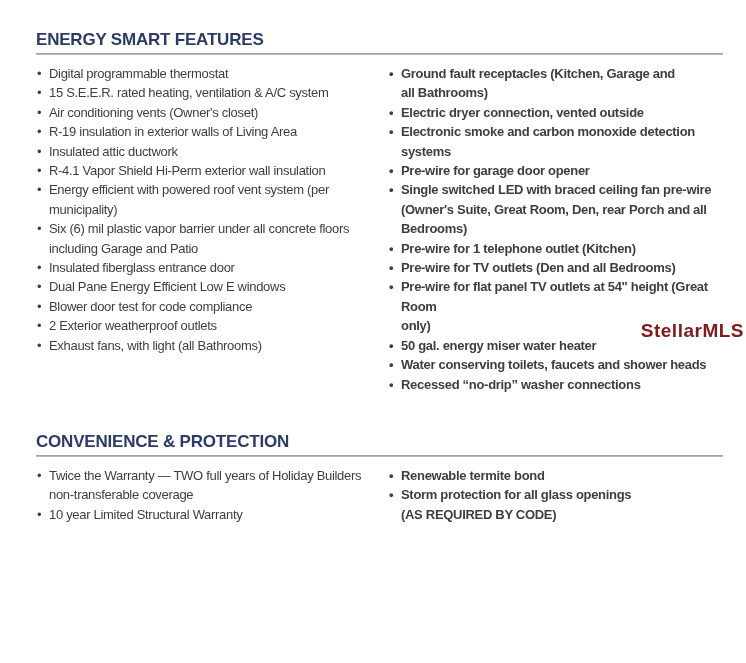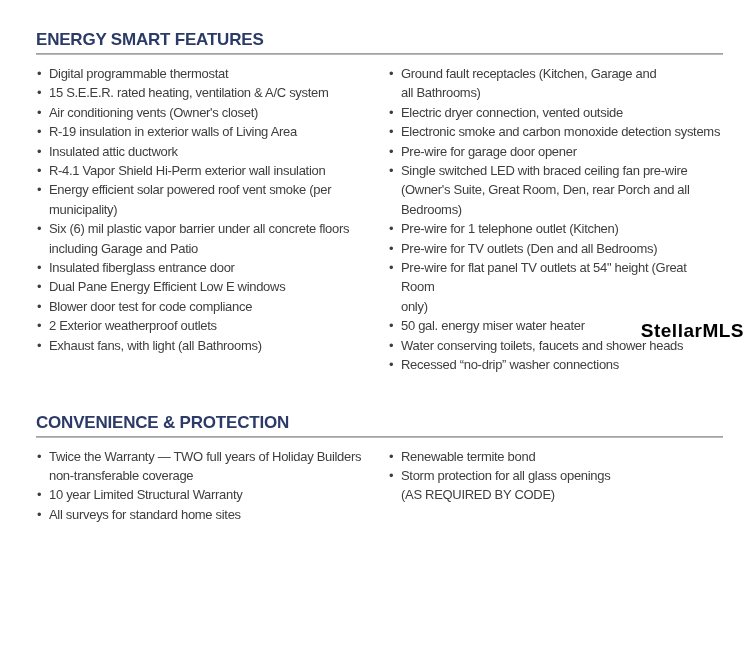--- a/index.html
+++ b/index.html
@@ -38,21 +38,21 @@
   ul.feature-list {
     margin: 0;
     padding: 0;
     list-style: none;
     font-size: 13px;
     line-height: 19.4px;
     letter-spacing: -0.3px;
     color: #3e3e3e;
   }
   ul.col-left  { width: 352px; flex: 0 0 352px; }
-  ul.col-right { flex: 1; }
+  ul.col-right { flex: 1; font-weight: bold; }
   ul.feature-list li {
     position: relative;
     padding-left: 13px;
     white-space: pre-line;
   }
   ul.feature-list li::before {
     content: "\2022";
     position: absolute;
     left: 1px;
     top: 0;
@@ -61,21 +61,21 @@
   .section-convenience {
     margin-top: 38px;
   }
   .watermark {
     position: absolute;
     top: 320px;
     right: 2px;
     font-size: 19px;
     font-weight: bold;
     letter-spacing: 0.5px;
-    color: #000000;
+    color: #7f1d1d;
     text-shadow: 0 0 1px #eeeeee;
     pointer-events: none;
   }
 </style>
 </head>
 <body>
 
 <div class="canvas">
   <div class="page">
 
@@ -83,21 +83,21 @@
       <h1 class="section-title">ENERGY SMART FEATURES</h1>
       <div class="rule"></div>
       <div class="cols">
         <ul class="feature-list col-left">
             <li>Digital programmable thermostat</li>
             <li>15 S.E.E.R. rated heating, ventilation &amp; A/C system</li>
             <li>Air conditioning vents (Owner's closet)</li>
             <li>R-19 insulation in exterior walls of Living Area</li>
             <li>Insulated attic ductwork</li>
             <li>R-4.1 Vapor Shield Hi-Perm exterior wall insulation</li>
-            <li>Energy efficient solar powered roof vent smoke (per
+            <li>Energy efficient with powered roof vent system (per
 municipality)</li>
             <li>Six (6) mil plastic vapor barrier under all concrete floors
 including Garage and Patio</li>
             <li>Insulated fiberglass entrance door</li>
             <li>Dual Pane Energy Efficient Low E windows</li>
             <li>Blower door test for code compliance</li>
             <li>2 Exterior weatherproof outlets</li>
             <li>Exhaust fans, with light (all Bathrooms)</li>
           </ul>
         <ul class="feature-list col-right">

